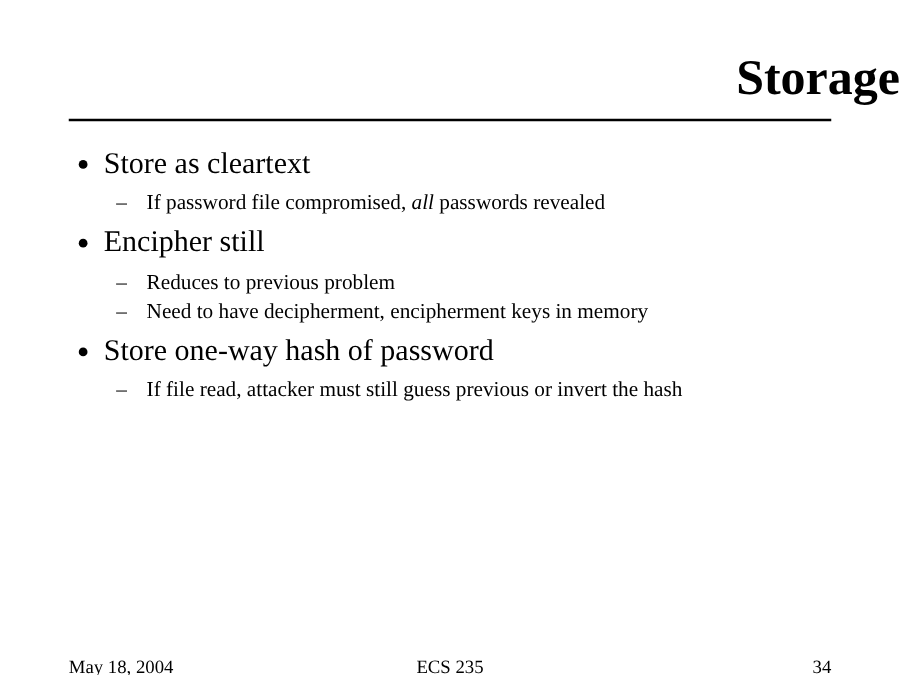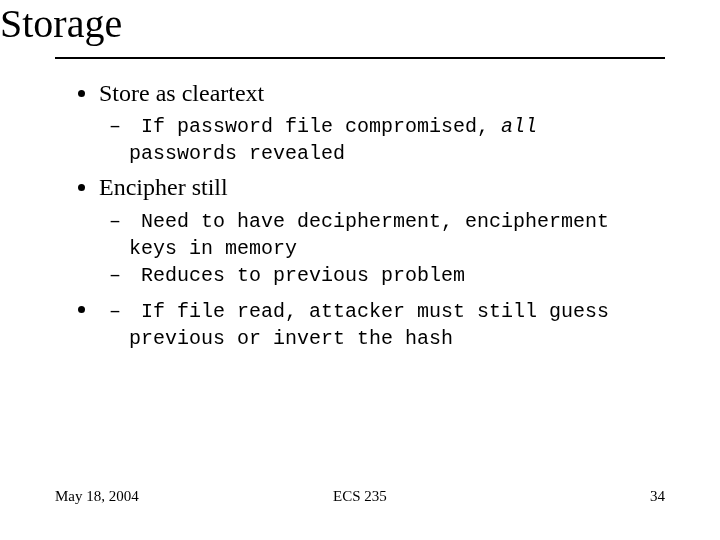--- a/index.html
+++ b/index.html
@@ -12,50 +12,50 @@
     color: #000;
     position: relative;
   }
   .slide {
     width: 720px;
     height: 540px;
     position: relative;
     box-sizing: border-box;
   }
   .title {
-    text-align: left;
+    text-align: right;
     font-size: 40px;
-    font-weight: 400;
+    font-weight: 700;
+    margin-top: 38px;
     margin-bottom: 10px;
   }
   .hr {
     border: none;
     border-top: 2px solid #000;
     margin: 0 55px 18px 55px;
   }
   .content {
     margin: 0 55px;
   }
   .bullets {
     list-style-type: disc;
-    margin: 16px;
+    margin: 0;
     padding-left: 28px;
     font-size: 24px;
     line-height: 1.35;
   }
   .bullets > li {
     margin-bottom: 4px;
   }
   .sub {
     list-style: none;
     margin: 4px 0 4px 0;
     padding-left: 30px;
-    font-size: 20px;
+    font-size: 17px;
     line-height: 1.35;
-    font-family: Liberation Mono, monospace;
   }
   .sub > li::before {
     content: "–";
     display: inline-block;
     width: 16px;
     margin-left: -20px;
     margin-right: 4px;
   }
   .italic { font-style: italic; }
   .footer {
@@ -93,29 +93,30 @@
           <li>
             <span>If password file compromised, </span><span class="italic">all</span><span> passwords revealed</span>
           </li>
         </ul>
       </li>
 
       <li>
         <span>Encipher still</span>
         <ul class="sub">
           <li>
-            <span>Need to have decipherment, encipherment keys in memory</span>
+            <span>Reduces to previous problem</span>
           </li>
           <li>
-            <span>Reduces to previous problem</span>
+            <span>Need to have decipherment, encipherment keys in memory</span>
           </li>
         </ul>
       </li>
 
       <li>
+        <span>Store one-way hash of password</span>
         <ul class="sub">
           <li>
             <span>If file read, attacker must still guess previous or invert the hash</span>
           </li>
         </ul>
       </li>
 
     </ul>
   </div>
 

